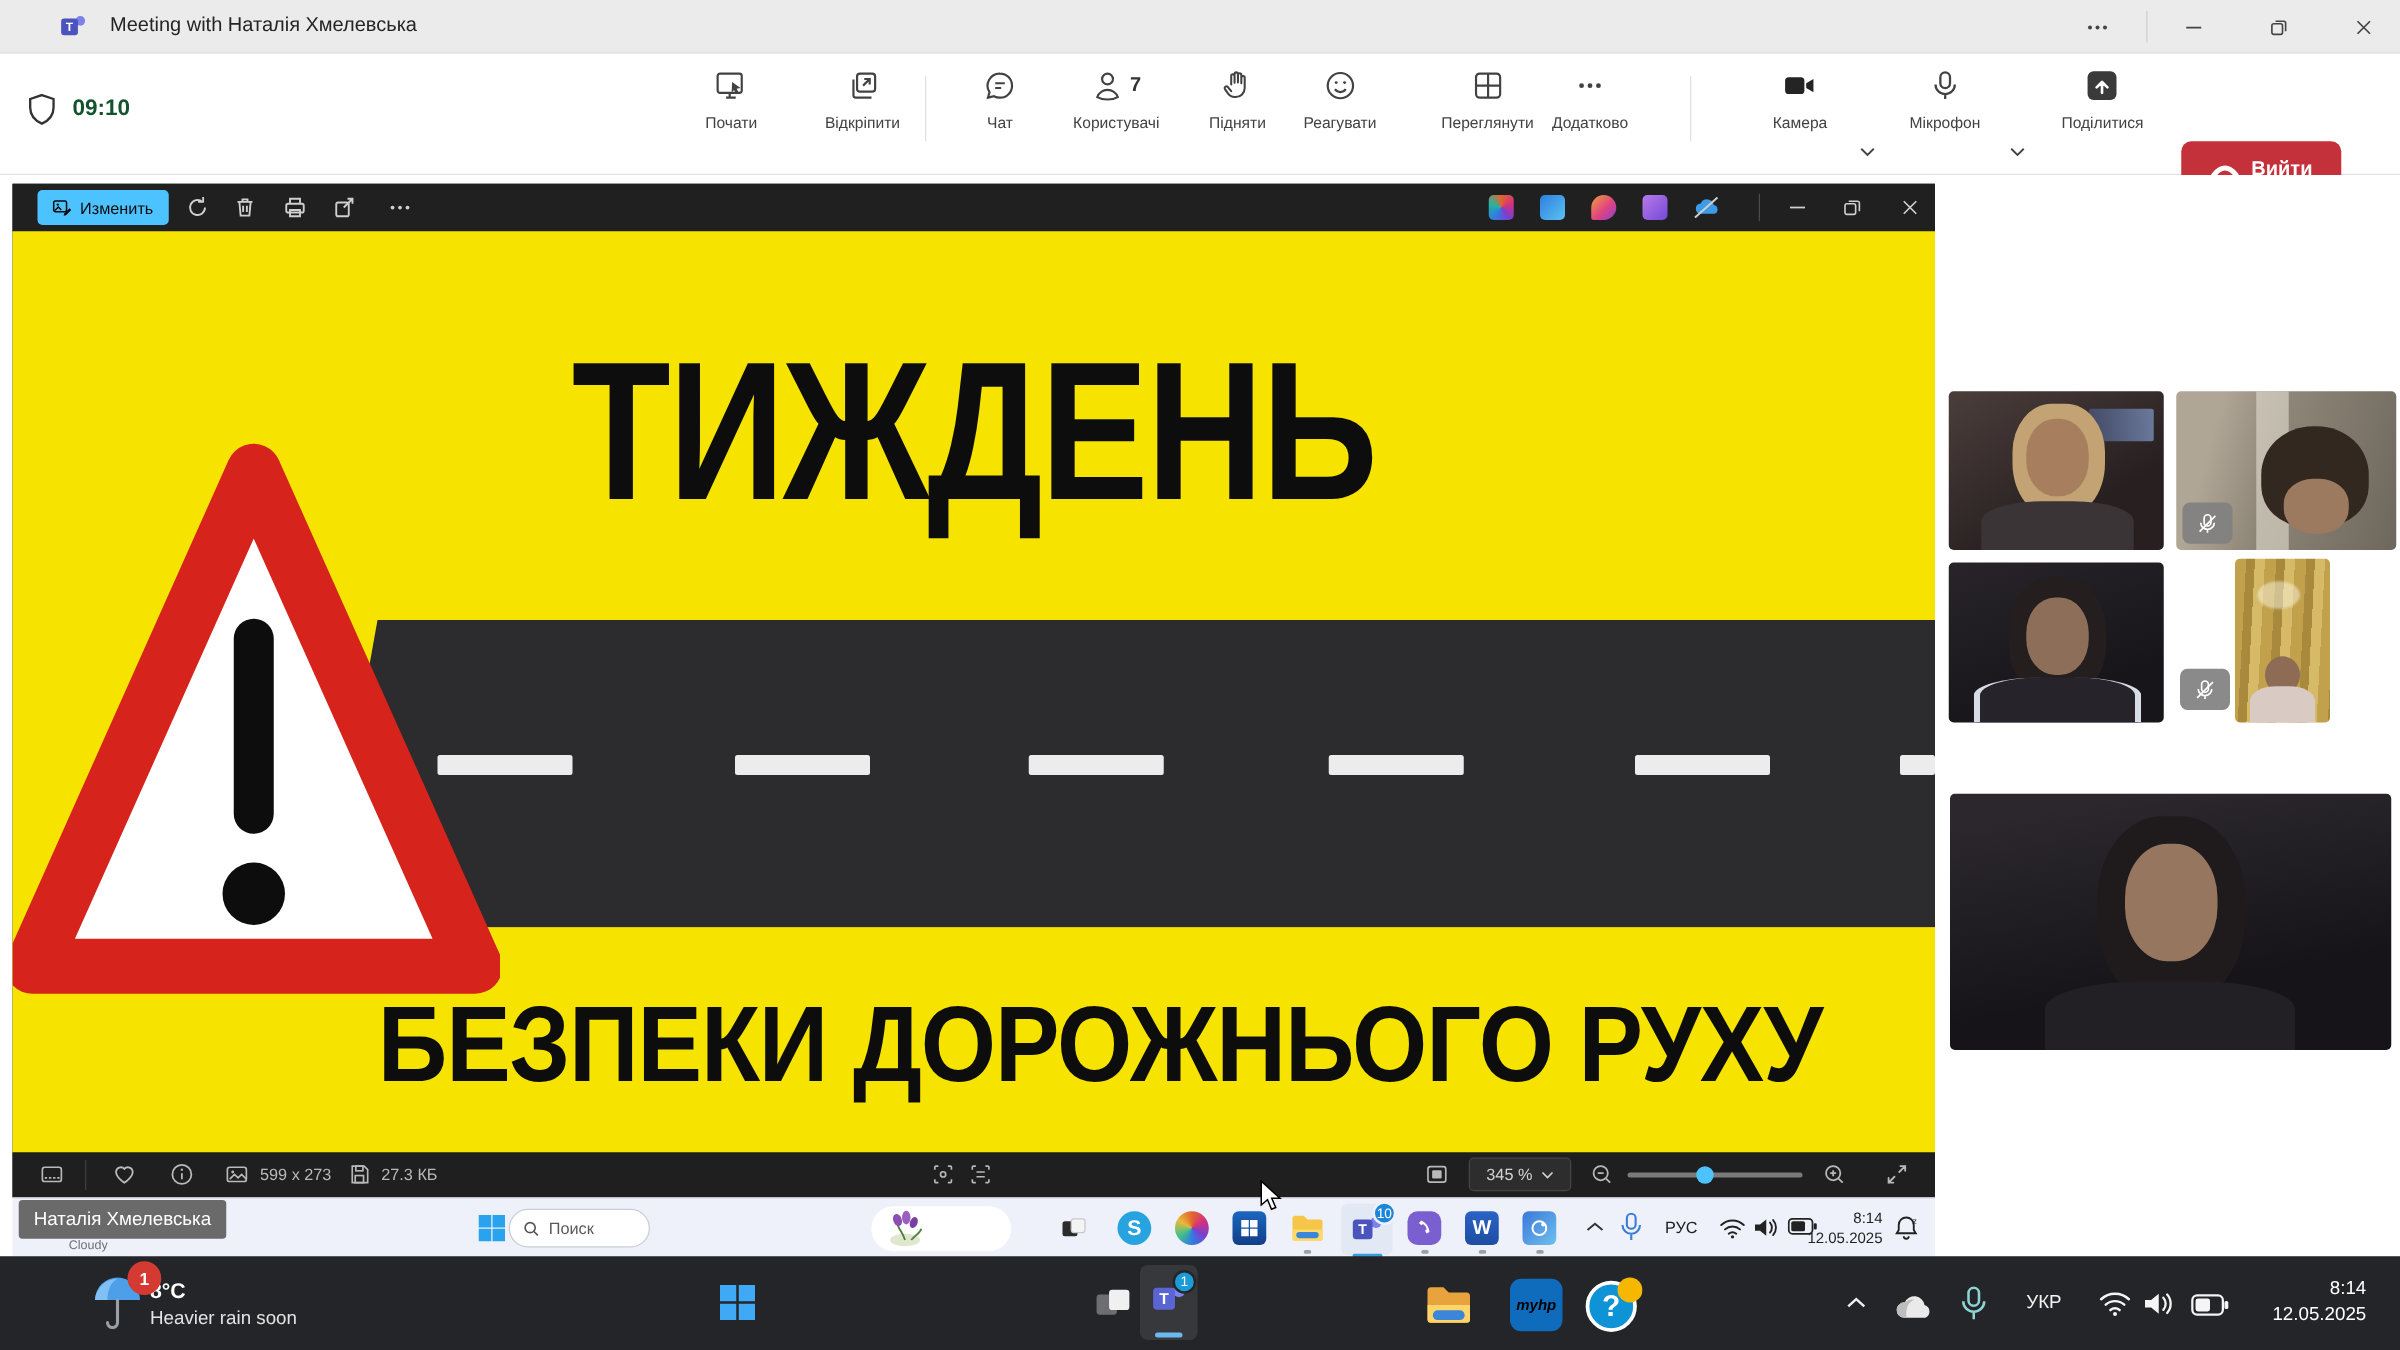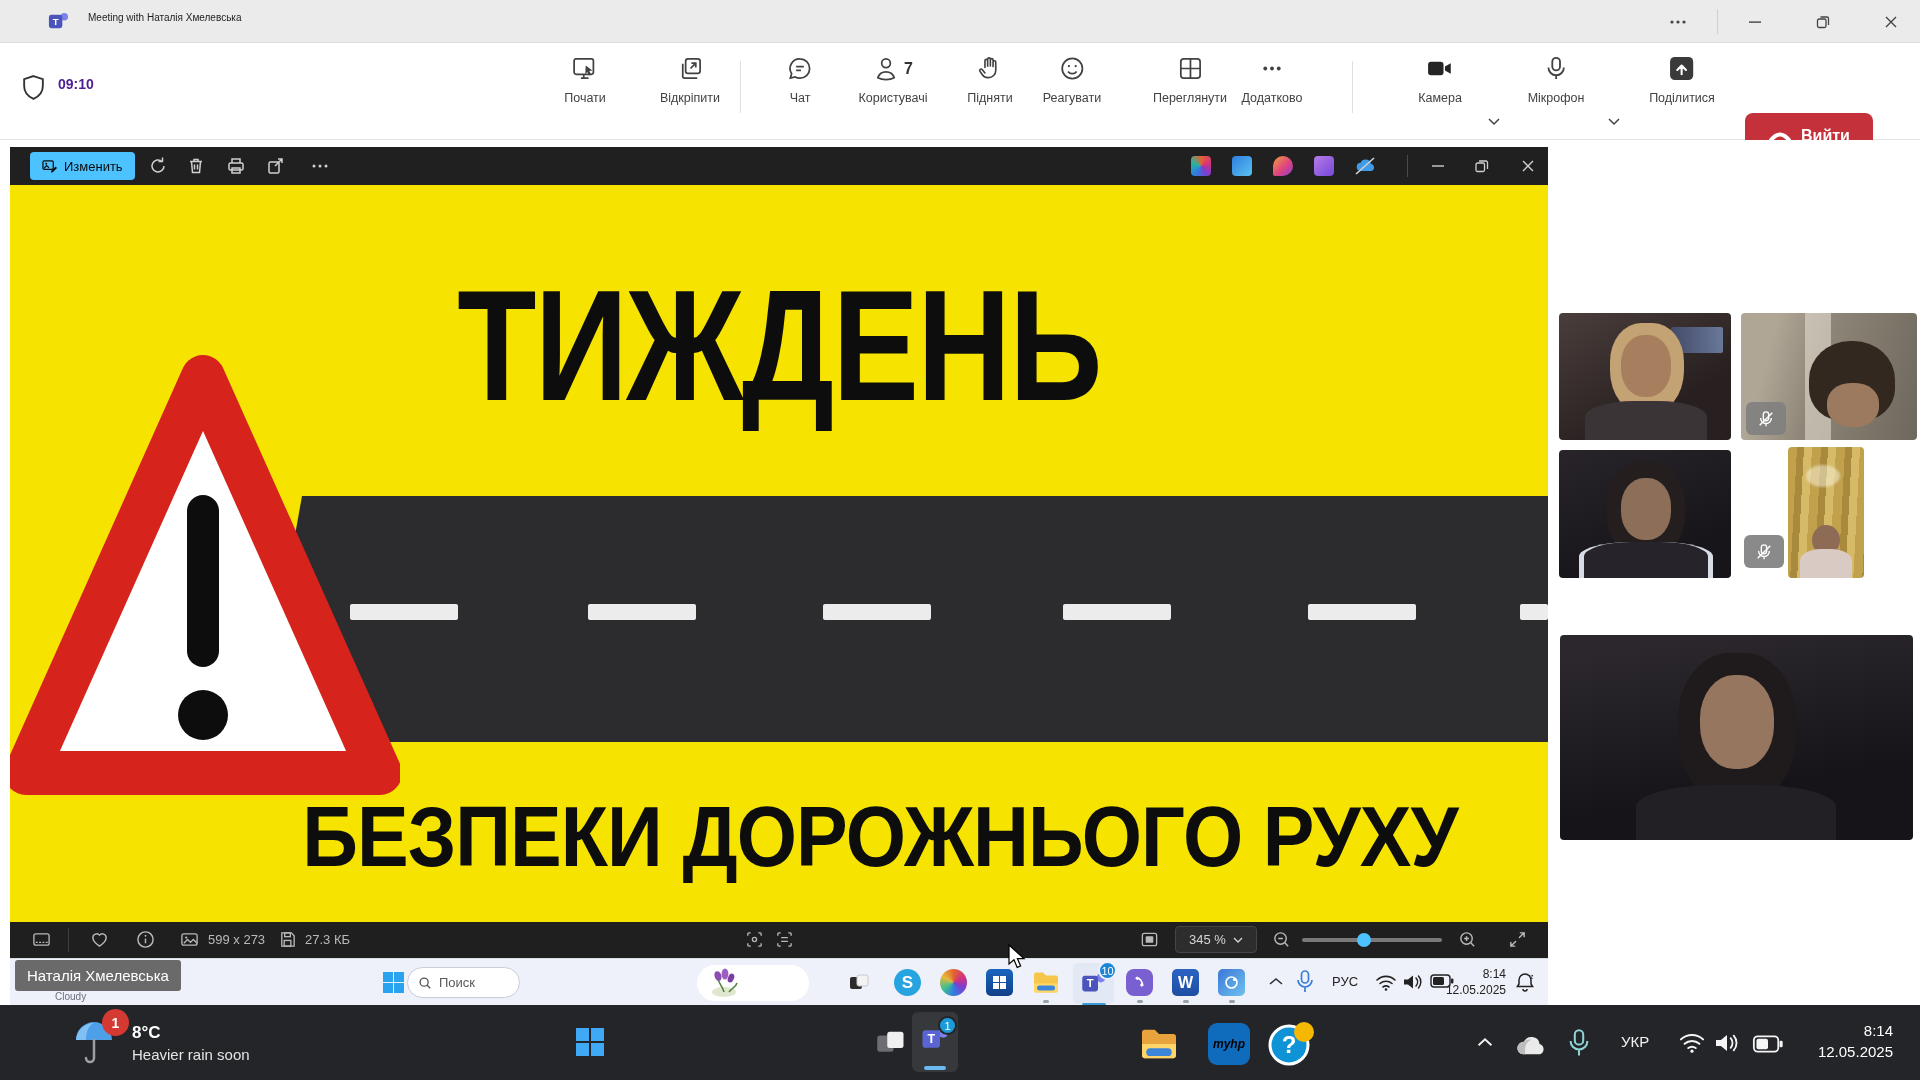--- a/index.html
+++ b/index.html
@@ -4,27 +4,27 @@
 <style>
   html,body{margin:0;padding:0;background:#000;}
   *{box-sizing:border-box;}
   .screen{position:relative;width:1920px;height:1080px;background:#fff;overflow:hidden;
           font-family:"Liberation Sans","DejaVu Sans",sans-serif;}
   .abs{position:absolute;}
 
   
   .titlebar{position:absolute;left:0;top:0;width:1920px;height:43px;background:#ebebeb;
             border-bottom:1px solid #dcdcdc;}
-  .title-text{position:absolute;left:88px;top:12px;font-size:10px;color:#242424;}
+  .title-text{position:absolute;left:88px;top:12px;font-size:16px;color:#242424;}
   .wc{position:absolute;top:0;width:46px;height:43px;display:flex;align-items:center;justify-content:center;color:#444;}
 
   
   .toolbar{position:absolute;left:0;top:43px;width:1920px;height:97px;background:#fff;
            border-bottom:1px solid #e3e3e3;}
-  .timer{position:absolute;left:58px;top:33px;font-size:14px;color:#4c1d95;font-weight:600;text-align:center;}
+  .timer{position:absolute;left:58px;top:33px;font-size:18px;color:#14532d;font-weight:600;text-align:center;}
   .tbtn{position:absolute;top:12px;transform:translateX(-50%);display:flex;flex-direction:column;
         align-items:center;gap:9px;color:#424242;cursor:default;}
   .tico{width:27px;height:27px;}
   .tlbl{font-size:12.5px;white-space:nowrap;color:#424242;}
   .tdiv{position:absolute;top:18px;width:1px;height:52px;background:#e0e0e0;}
   .leave-btn{position:absolute;left:1745px;top:70px;width:128px;height:46px;background:#c4313b;
              border-radius:8px;display:flex;align-items:center;justify-content:center;gap:9px;
              color:#fff;font-size:16px;font-weight:700;}
 
   
@@ -540,21 +540,21 @@
 
   <div class="taskbar">
 
     <div class="abs" style="left:70px;top:8px;width:360px;height:60px;display:flex;align-items:center">
       <svg width="48" height="50" viewBox="0 0 48 50">
         <path d="M6 22a18 18 0 0 1 36 0z" fill="#4d9fe8"></path>
         <path d="M6 22a18 18 0 0 1 18-17c-6 3-8 10-8 17z" fill="#7fc0f5"></path>
         <path d="M24 22v18a4 4 0 0 1-8 0" fill="none" stroke="#9aa0a6" stroke-width="2.5" stroke-linecap="round"></path>
       </svg>
       <div class="badge" style="left:32px;top:-4px;width:27px;height:27px;background:#d43a31;font-size:14px;font-weight:bold">1</div>
-      <div style="margin-left:14px">
+      <div style="margin-left:2px">
         <div style="font-size:17px;font-weight:600">8°C</div>
         <div style="font-size:15px;color:#e4e4e4;margin-top:3px">Heavier rain soon</div>
       </div>
     </div>
 
     <svg class="abs" style="left:574px;top:21px" width="32" height="32" viewBox="0 0 32 32">
       <rect x="2" y="2" width="13" height="13" fill="#3fa9f5"></rect>
         <rect x="17" y="2" width="13" height="13" fill="#3fa9f5"></rect>
       <rect x="2" y="17" width="13" height="13" fill="#3fa9f5"></rect>
         <rect x="17" y="17" width="13" height="13" fill="#3fa9f5"></rect>

